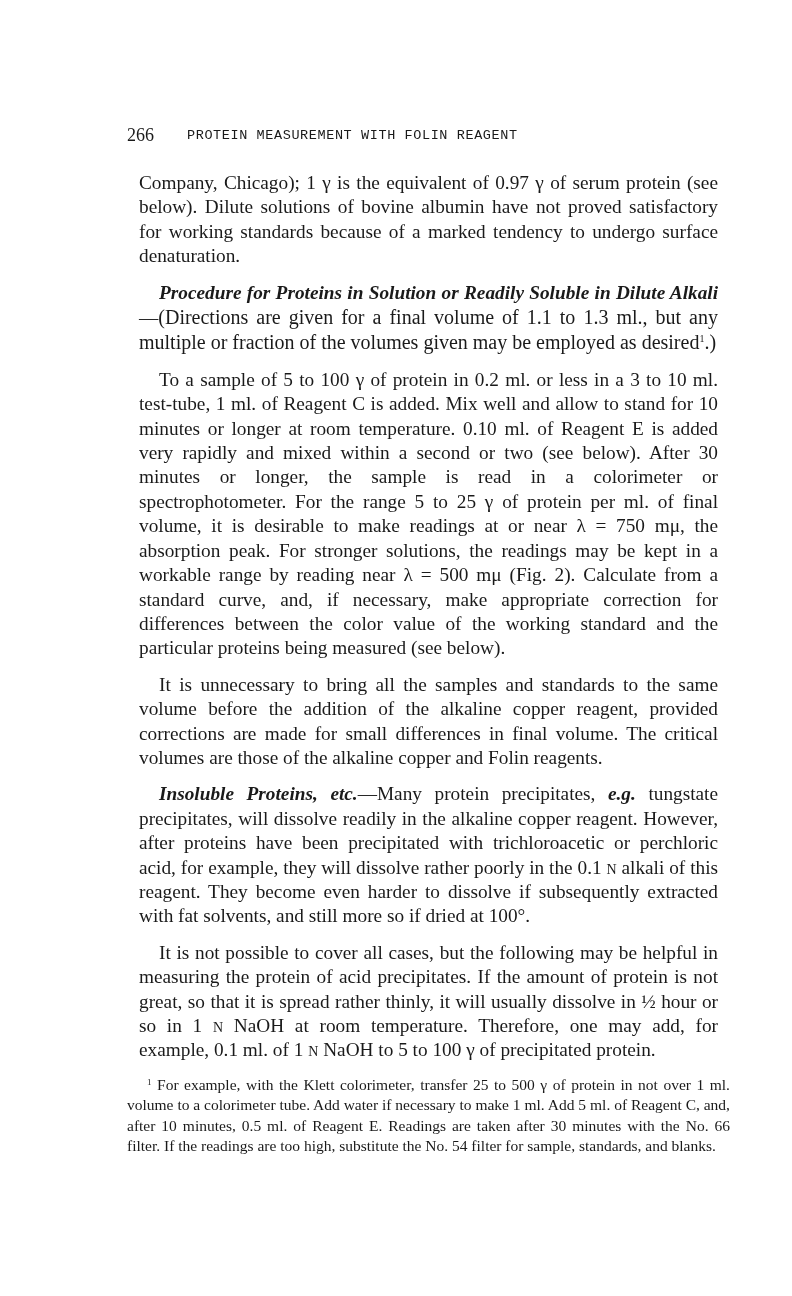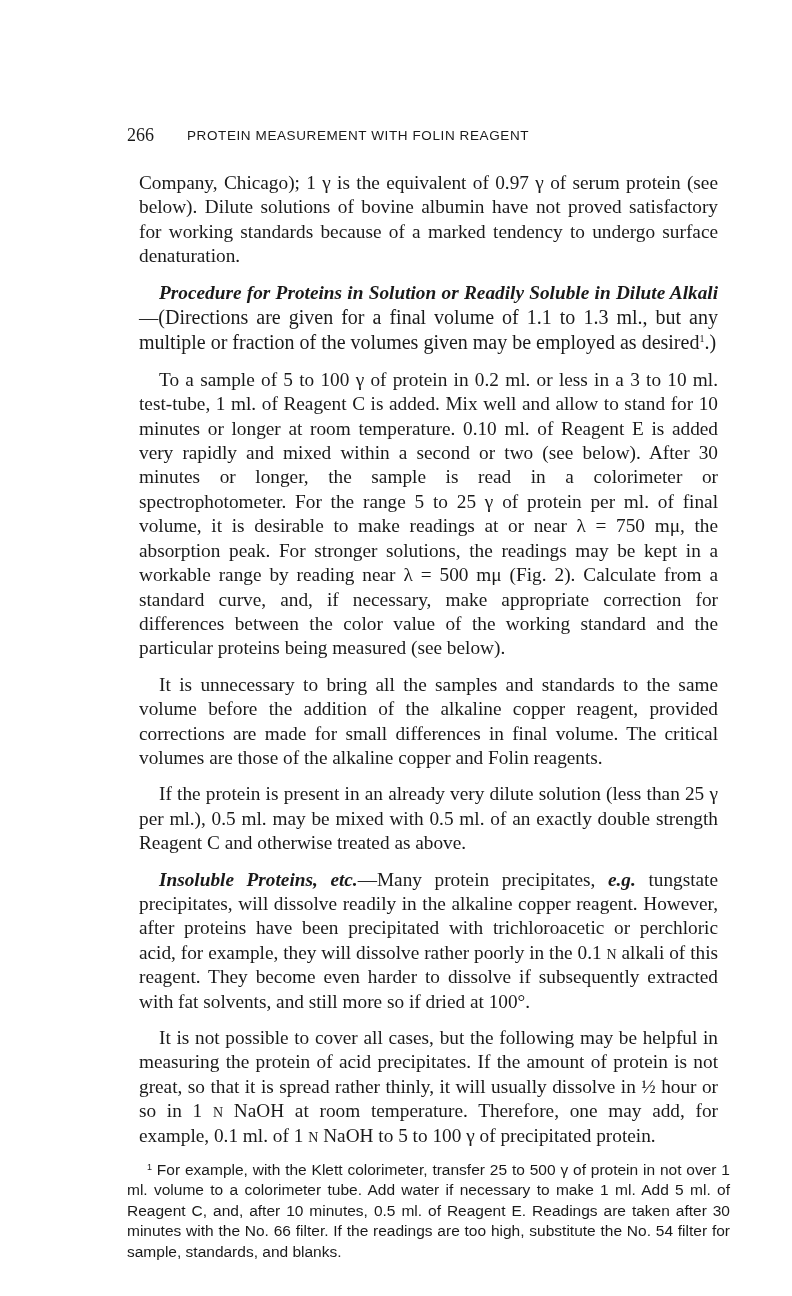--- a/index.html
+++ b/index.html
@@ -4,47 +4,46 @@
 <style>
   html, body { margin: 0; padding: 0; background: #ffffff; }
   body {
     width: 792px; height: 1296px; position: relative; overflow: hidden;
     font-family: "DejaVu Serif", "Liberation Serif", serif;
     color: #1a1a1a;
   }
   .page { position: absolute; left: 127px; top: 125px; width: 603px; }
   .header { position: relative; height: 22px; margin-bottom: 24px; text-align: right; }
   .page-num { position: absolute; left: 0; top: 0; font-size: 18px; font-family: "Liberation Serif", serif; }
-  .running-head { position: absolute; left: 60px; top: 3px; font-size: 13.5px; letter-spacing: 0.6px; font-family: Liberation Sans, sans-serif; }
+  .running-head { position: absolute; left: 60px; top: 3px; font-size: 13.5px; letter-spacing: 0.6px; font-family: Liberation Mono, monospace; }
   .body-text { font-family: "Liberation Serif", serif; font-size: 19.3px; line-height: 24.4px; text-align: justify; }
   .body-text p { margin: 12px; text-indent: 0; }
   .body-text p.indent { text-indent: 20px; }
   .body-text .small { font-size: 20px; }
   .it { font-style: italic; font-weight: bold; }
   .sc { font-variant: small-caps; }
   sup { font-size: 10px; vertical-align: 7px; line-height: 0; }
   .footnote {
-    font-family: Liberation Sans, sans-serif; font-size: 15.5px; line-height: 20.4px;
+    font-family: Liberation Serif, serif; font-size: 15.5px; line-height: 20.4px;
     text-align: justify; text-indent: 20px;
   }
   .footnote sup { font-size: 9px; vertical-align: 5px; }
 </style>
 </head>
 <body>
 
 <div class="page">
   <div class="header">
     <span class="page-num">266</span>
     <span class="running-head">PROTEIN MEASUREMENT WITH FOLIN REAGENT</span>
   </div>
 
   <div class="body-text">
     <p>Company, Chicago); 1 γ is the equivalent of 0.97 γ of serum protein (see below). Dilute solutions of bovine albumin have not proved satisfactory for working standards because of a marked tendency to undergo surface denaturation.</p>
     <p class="indent"><span class="it">Procedure for Proteins in Solution or Readily Soluble in Dilute Alkali</span><span>—</span><span class="small">(Directions are given for a final volume of 1.1 to 1.3 ml., but any multiple or fraction of the volumes given may be employed as desired</span><sup>1</sup><span class="small">.)</span></p>
     <p class="indent">To a sample of 5 to 100 γ of protein in 0.2 ml. or less in a 3 to 10 ml. test-tube, 1 ml. of Reagent C is added. Mix well and allow to stand for 10 minutes or longer at room temperature. 0.10 ml. of Reagent E is added very rapidly and mixed within a second or two (see below). After 30 minutes or longer, the sample is read in a colorimeter or spectrophotometer. For the range 5 to 25 γ of protein per ml. of final volume, it is desirable to make readings at or near λ = 750 mμ, the absorption peak. For stronger solutions, the readings may be kept in a workable range by reading near λ = 500 mμ (Fig. 2). Calculate from a standard curve, and, if necessary, make appropriate correction for differences between the color value of the working standard and the particular proteins being measured (see below).</p>
     <p class="indent">It is unnecessary to bring all the samples and standards to the same volume before the addition of the alkaline copper reagent, provided corrections are made for small differences in final volume. The critical volumes are those of the alkaline copper and Folin reagents.</p>
-    <p class="indent">If the protein is present in an already very dilute solution (less than 25 γ per ml.), 0.5 ml. may be mixed with 0.5 ml. of an exactly double strength Reagent C and otherwise treated as above.</p>
     <p class="indent"><span class="it">Insoluble Proteins, etc.</span><span>—Many protein precipitates, </span><span class="it">e.g.</span><span> tungstate precipitates, will dissolve readily in the alkaline copper reagent. However, after proteins have been precipitated with trichloroacetic or perchloric acid, for example, they will dissolve rather poorly in the 0.1 </span><span class="sc">n</span><span> alkali of this reagent. They become even harder to dissolve if subsequently extracted with fat solvents, and still more so if dried at 100°.</span></p>
     <p class="indent"><span>It is not possible to cover all cases, but the following may be helpful in measuring the protein of acid precipitates. If the amount of protein is not great, so that it is spread rather thinly, it will usually dissolve in ½ hour or so in 1 </span><span class="sc">n</span><span> NaOH at room temperature. Therefore, one may add, for example, 0.1 ml. of 1 </span><span class="sc">n</span><span> NaOH to 5 to 100 γ of precipitated protein.</span></p>
   </div>
 
   <div class="footnote"><sup>1</sup><span> For example, with the Klett colorimeter, transfer 25 to 500 γ of protein in not over 1 ml. volume to a colorimeter tube. Add water if necessary to make 1 ml. Add 5 ml. of Reagent C, and, after 10 minutes, 0.5 ml. of Reagent E. Readings are taken after 30 minutes with the No. 66 filter. If the readings are too high, substitute the No. 54 filter for sample, standards, and blanks.</span></div>
 </div>
 
 </body></html>

